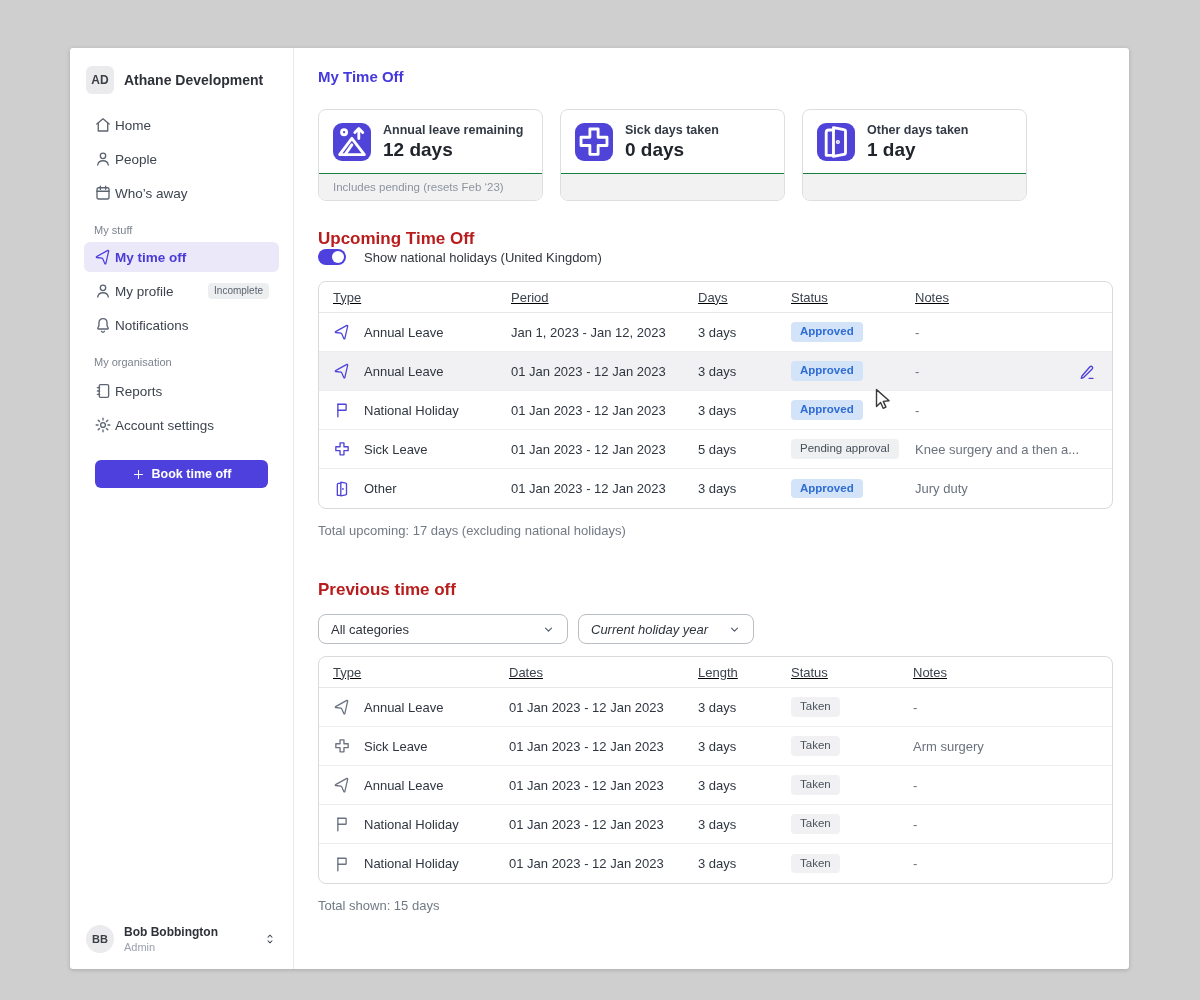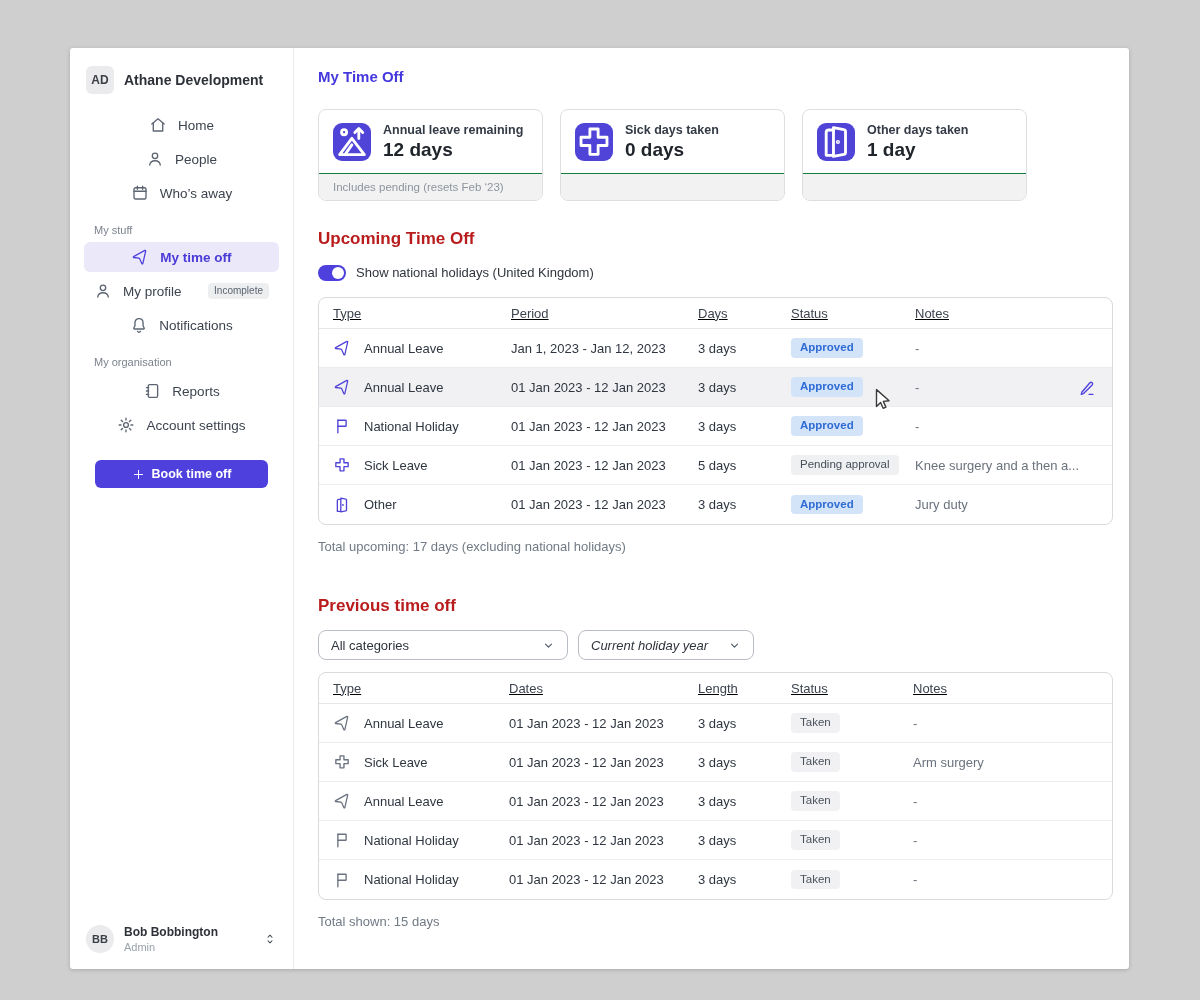--- a/index.html
+++ b/index.html
@@ -10,21 +10,21 @@
   .sidebar { width:224px; flex:0 0 224px; border-right:1px solid #e8e9eb; padding:18px 14px 16px; display:flex; flex-direction:column; }
   .org { display:flex; align-items:center; gap:10px; padding:0 2px; }
   .org .avatar { width:28px; height:28px; border-radius:6px; background:#ebebed; color:#3a3f46; font-size:12px; font-weight:700; display:flex; align-items:center; justify-content:center; }
   .org .name { font-size:14px; font-weight:700; color:#2e3138; }
   .search { margin-top:16px; height:30px; border:1px solid #c9ccd2; border-radius:8px; display:flex; align-items:center; gap:7px; padding:0 7px 0 9px; }
   .search svg { width:14px; height:14px; stroke:#5b6470; }
   .search input { border:0; outline:0; flex:1; min-width:0; font-size:13px; color:#30343c; font-family:inherit; background:transparent; }
   .search input::placeholder { color:#5b6470; }
   .key { background:#e9eaec; border-radius:4px; font-size:10.5px; color:#4b5563; padding:3px 5px; line-height:1; }
   .nav { margin-top:14px; }
-  .nav-item { height:34px; display:flex; align-items:center; gap:11px; padding:0 10px; border-radius:6px; font-size:13.5px; color:#3d444f; cursor:default;justify-content:center; }
+  .nav-item { height:34px; display:flex; align-items:center; gap:3px; padding:0 10px; border-radius:6px; font-size:13.5px; color:#3d444f; cursor:default; }
   .nav-item .nicon { width:18px; height:18px; flex:0 0 18px; color:#5d6572; }
   .nav-item.active { background:#ebe8fa; color:#4a3bd6; font-weight:700; height:30px; margin:2px 0; }
   .nav-item.active .nicon { color:#4f40dd; }
   .sec-label { font-size:11px; color:#7c838e; padding:0 10px; margin:14px 0 6px; }
   .pill-badge { margin-left:auto; background:#eceef0; border-radius:4px; font-size:10px; color:#5b6470; padding:3px 6px; line-height:1; }
   .book-btn { margin:18px 11px 0; height:28px; border:0; border-radius:6px; background:#4e40dd; color:#fff; font-size:12.5px; font-weight:700; font-family:inherit; display:flex; align-items:center; justify-content:center; gap:7px; cursor:pointer; }
   .book-btn .nicon { width:13px; height:13px; color:#fff; }
   .spacer { flex:1; }
   .user { display:flex; align-items:center; gap:10px; padding:0 2px; }
   .user .avatar { width:28px; height:28px; border-radius:50%; background:#ebebed; color:#3a3f46; font-size:11px; font-weight:700; display:flex; align-items:center; justify-content:center; }
@@ -39,21 +39,21 @@
   .card { width:225px; height:92px; border:1px solid #dcdee2; border-radius:8px; display:flex; flex-direction:column; overflow:hidden; background:#fff; }
   .card-body { display:flex; align-items:center; gap:12px; padding:0 14px; flex:1; }
   .card-icon { width:38px; height:38px; flex:0 0 38px; border-radius:9px; background:#5044d8; color:#fff; display:flex; align-items:center; justify-content:center; }
   .card-icon svg { width:24px; height:24px; }
   .card-title { font-size:12.5px; font-weight:700; color:#333a45; }
   .card-value { font-size:19px; font-weight:700; color:#20242b; margin-top:2px; }
   .card-footer { height:27px; background:#f2f2f3; border-top:1px solid #15803d; font-size:11.5px; color:#8d949e; line-height:26px; padding:0 14px; white-space:nowrap; }
 
   .section-h { font-size:17px; font-weight:700; color:#b91c1c; }
   .up-head { margin-top:28px; }
-  .toggle-row { display:flex; gap:10px; margin-top:16px; }
+  .toggle-row { display:flex; align-items:center; gap:18px; }
   .toggle { width:28px; height:16px; border-radius:9px; background:#4e40dd; position:relative; cursor:pointer; }
   .toggle .knob { position:absolute; right:2px; top:2px; width:12px; height:12px; border-radius:50%; background:#fff; }
   .toggle-label { font-size:13px; color:#2f343c; }
 
   .table { margin-top:16px; border:1px solid #d8dade; border-radius:8px; overflow:hidden; background:#fff; }
   .trow, .thead { display:grid; align-items:center; padding-left:14px; }
   .up-grid { grid-template-columns:178px 187px 93px 124px 1fr; }
   .prev-grid { grid-template-columns:176px 189px 93px 122px 1fr; }
   .thead { height:31px; border-bottom:1px solid #e5e7eb;text-decoration:underline; }
   .thead .hcell { font-size:13px; color:#3c434e; }

